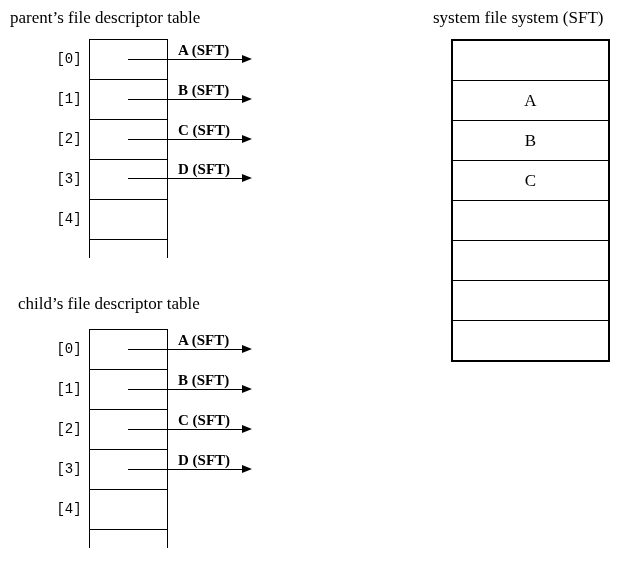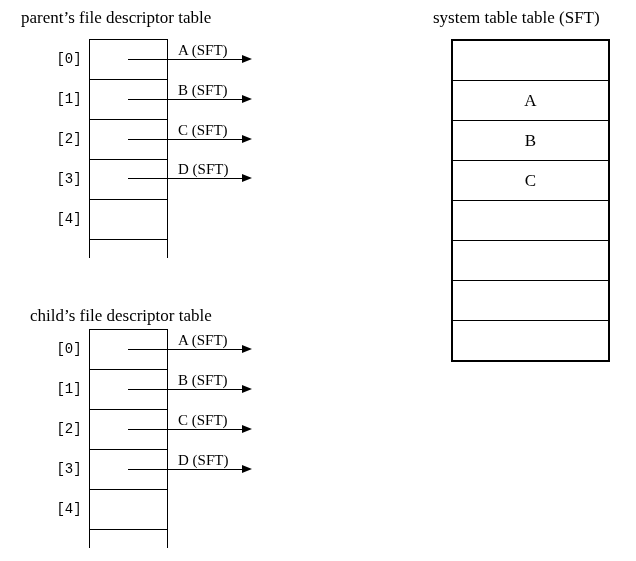--- a/index.html
+++ b/index.html
@@ -51,21 +51,21 @@
     width: 0; height: 0;
     border-top: 4px solid transparent;
     border-bottom: 4px solid transparent;
     border-left: 10px solid #000;
     left: 242px;
   }
   .pointer-label {
     position: absolute;
     left: 178px;
     font-size: 15px;
-    font-weight: normal;
+    font-weight: bold;
     line-height: 16px;
     white-space: nowrap;
   }
   
   .sft-table {
     position: absolute;
     left: 451px;
     top: 39px;
     width: 159px;
     border: 2px solid #000;
@@ -85,21 +85,21 @@
     font-family: "Liberation Mono", "DejaVu Sans Mono", monospace;
     font-size: 13px;
   }
 </style>
 </head>
 <body>
 
 <div class="canvas">
 
   <div>
-    <div class="fig-title" style="left:10px; top:8px;margin-left:11px;">parent’s file descriptor table</div>
+    <div class="fig-title" style="left:10px; top:8px;">parent’s file descriptor table</div>
 
     <div class="fd-table" style="left:89px; top:39px;">
       <div class="fd-cell"></div>
       <div class="fd-cell"></div>
       <div class="fd-cell"></div>
       <div class="fd-cell"></div>
       <div class="fd-cell"></div>
     </div>
     <div class="fd-tail" style="left:89px; top:240px;"></div>
 
@@ -125,21 +125,21 @@
       <div class="arrow-head" style="top:135px;"></div>
     </div>
     <div>
       <div class="pointer-label" style="top:161px;">D (SFT)</div>
       <div class="arrow-line" style="top:178px;"></div>
       <div class="arrow-head" style="top:174px;"></div>
     </div>
   </div>
 
   <div>
-    <div class="fig-title" style="left:18px; top:306px;margin-left:12px;">child’s file descriptor table</div>
+    <div class="fig-title" style="left:18px; top:294px;">child’s file descriptor table</div>
 
     <div class="fd-table" style="left:89px; top:329px;">
       <div class="fd-cell"></div>
       <div class="fd-cell"></div>
       <div class="fd-cell"></div>
       <div class="fd-cell"></div>
       <div class="fd-cell"></div>
     </div>
     <div class="fd-tail" style="left:89px; top:530px;"></div>
 
@@ -165,21 +165,21 @@
       <div class="arrow-head" style="top:425px;"></div>
     </div>
     <div>
       <div class="pointer-label" style="top:452px;">D (SFT)</div>
       <div class="arrow-line" style="top:469px;"></div>
       <div class="arrow-head" style="top:465px;"></div>
     </div>
   </div>
 
   <div>
-    <div class="fig-title" style="left:433px; top:8px;">system table table (SFT)</div>
+    <div class="fig-title" style="left:433px; top:8px;">system file system (SFT)</div>
 
     <div class="sft-table">
       <div class="sft-cell"></div>
       <div class="sft-cell">A</div>
       <div class="sft-cell">B</div>
       <div class="sft-cell">C</div>
       <div class="sft-cell"></div>
       <div class="sft-cell"></div>
       <div class="sft-cell"></div>
       <div class="sft-cell"></div>

